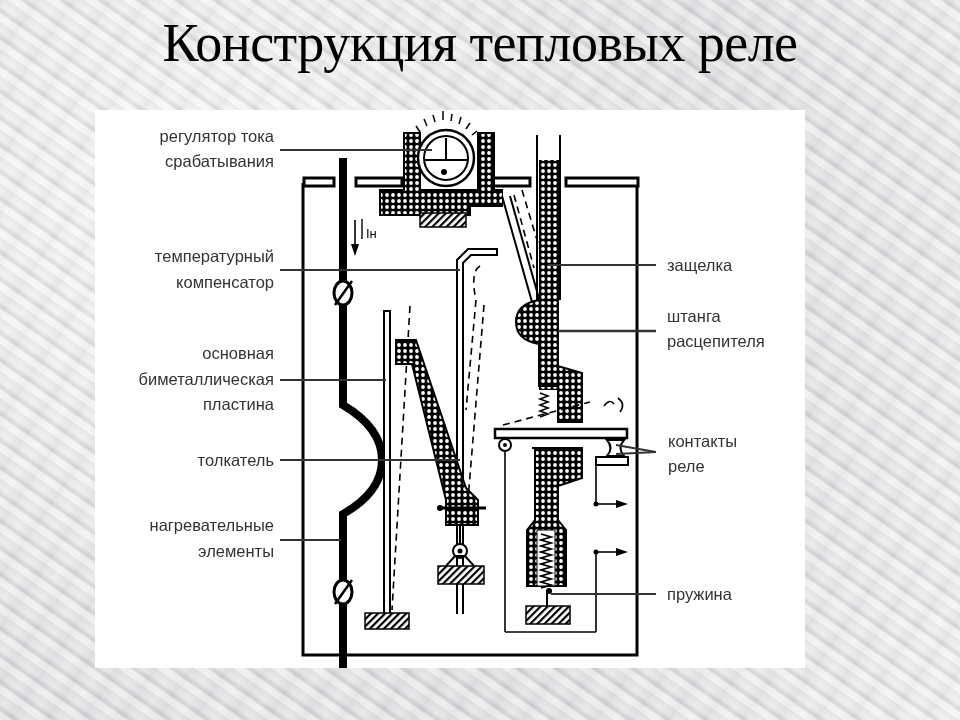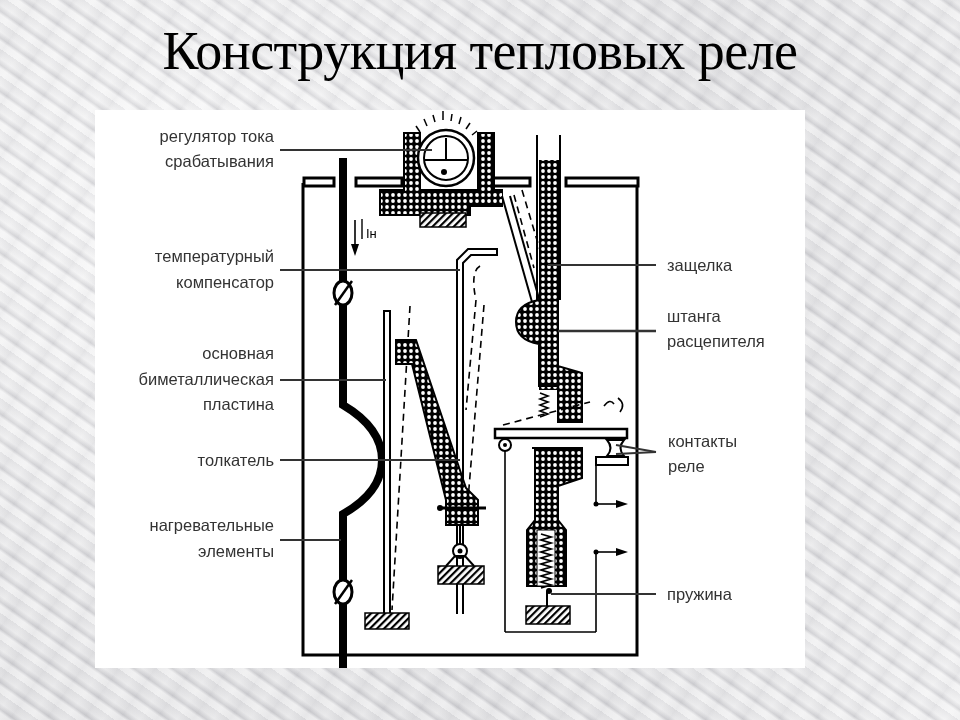--- a/index.html
+++ b/index.html
@@ -6,21 +6,21 @@
   body {
     width: 960px; height: 720px; overflow: hidden; position: relative;
     background-color: #d9d9db;
     background-image:
       repeating-linear-gradient(35deg, rgba(255,255,255,0.55) 0px, rgba(255,255,255,0.55) 6px, rgba(190,190,195,0.35) 9px, rgba(255,255,255,0.4) 14px, rgba(230,230,232,0.5) 22px),
       repeating-linear-gradient(125deg, rgba(160,160,168,0.18) 0px, rgba(255,255,255,0.0) 5px, rgba(255,255,255,0.25) 17px, rgba(170,170,176,0.15) 30px),
       radial-gradient(circle at 20% 30%, #f2f2f3 0%, #d0d0d3 60%, #e6e6e8 100%);
     font-family: "Liberation Sans", sans-serif;
   }
   .title {
-    position: absolute; left: 0; top: 20px; width: 960px; text-align: center;
+    position: absolute; left: 0; top: 12px; width: 960px; text-align: center;
     font-family: "Liberation Serif", serif; font-size: 54px; color: #000;
     letter-spacing: -0.5px; margin: 0; font-weight: normal;
   }
   .panel {
     position: absolute; left: 95px; top: 110px; width: 710px; height: 558px;
     background: #ffffff;
   }
   svg.diagram { position: absolute; left: 0; top: 0; }
   .lbl { font-family: "Liberation Sans", sans-serif; font-size: 16.5px; fill: #333; }
 </style>

